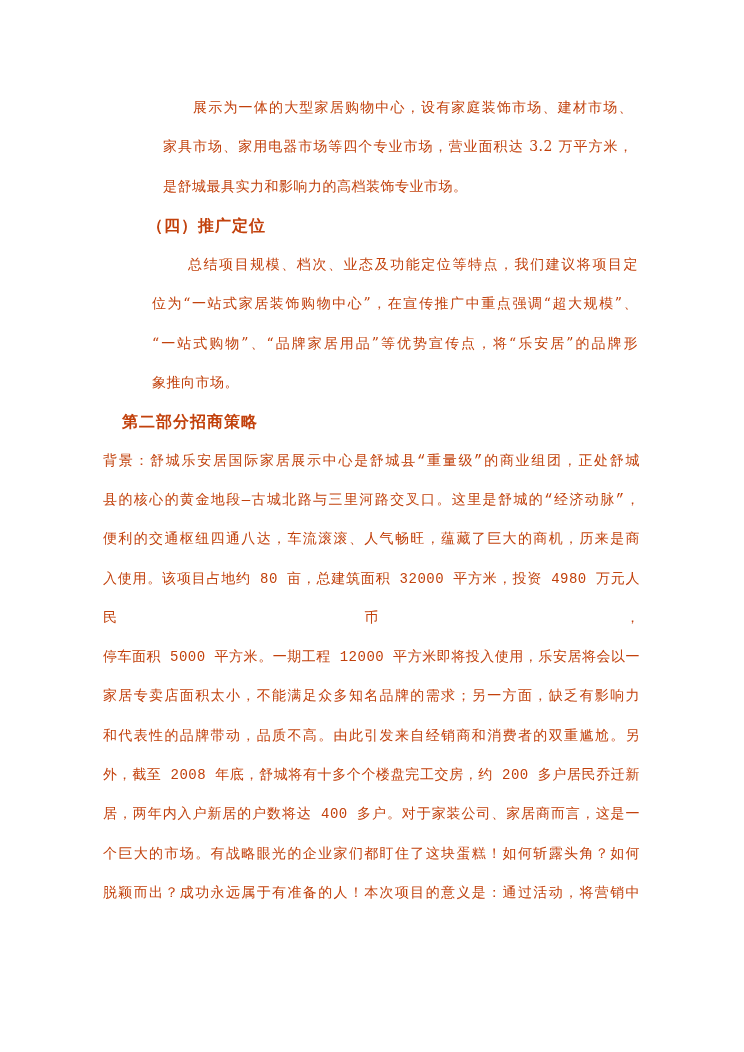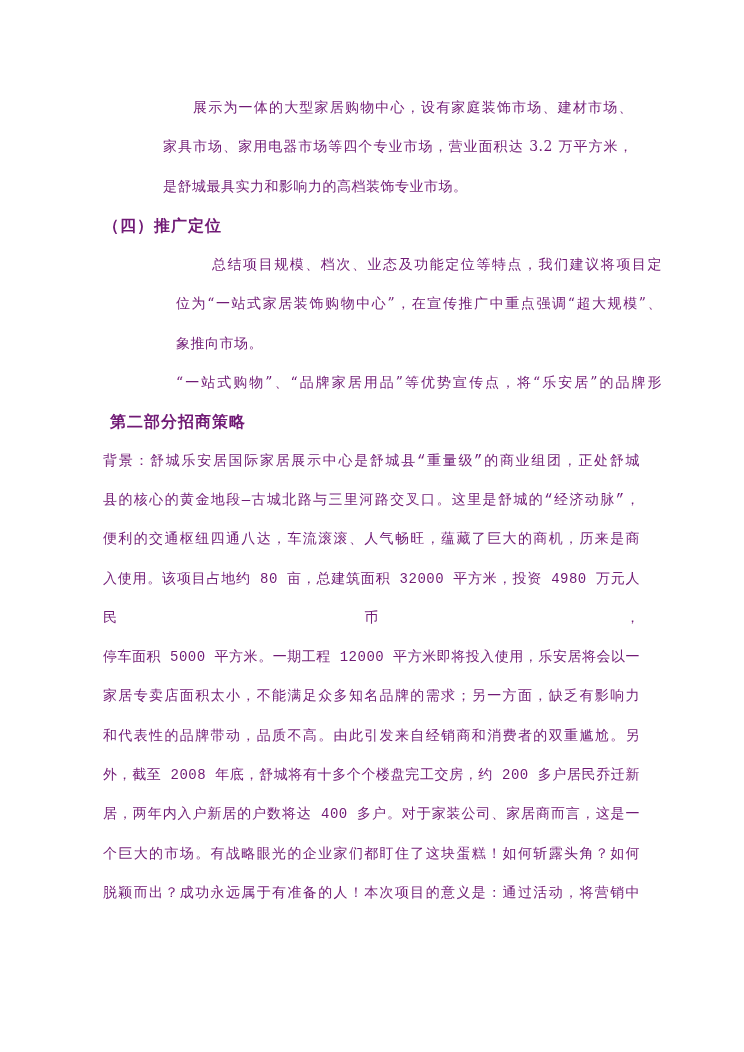--- a/index.html
+++ b/index.html
@@ -7,21 +7,21 @@
     padding: 0;
     background: #ffffff;
   }
   .page {
     position: relative;
     width: 744px;
     height: 1052px;
     background: #ffffff;
     overflow: hidden;
     font-family: "DejaVu Serif", serif;
-    color: #701a75;
+    color: #c2410c;
   }
   .content {
     padding: 88px 104px 0 103px; 
     width: 537px;
     box-sizing: content-box;
   }
   .line {
     line-height: 39.3px;
     font-size: 14px;
     letter-spacing: 0.5px;
@@ -39,48 +39,48 @@
   }
   .heading {
     font-weight: bold;
     font-size: 16px;
     letter-spacing: 1px;
   }
   
   .para-market { margin-left: 60px; width: 470px; }
   .para-market .first { padding-left: 30px; }
   
-  .h-promo { }
+  .h-promo { margin-left: 44px; }
   
-  .para-pos { margin-left: 73px; width: 486px; }
+  .para-pos { margin-left: 49px; width: 486px; }
   .para-pos .first { padding-left: 36px; }
   
-  .h-part2 { margin-left: 7px; }
+  .h-part2 { margin-left: 19px; }
   
   .para-bg { width: 537px; font-family: Liberation Mono, monospace; }
 </style>
 </head>
 <body>
 
 <div class="page">
   <div class="content">
 
     <div class="para-market">
       <div class="line just first">展示为一体的大型家居购物中心，设有家庭装饰市场、建材市场、</div>
       <div class="line just">家具市场、家用电器市场等四个专业市场，营业面积达 3.2 万平方米，</div>
       <div class="line no-just">是舒城最具实力和影响力的高档装饰专业市场。</div>
     </div>
 
     <div class="line heading h-promo">（四）推广定位</div>
 
     <div class="para-pos">
       <div class="line just first">总结项目规模、档次、业态及功能定位等特点，我们建议将项目定</div>
       <div class="line just">位为“一站式家居装饰购物中心”，在宣传推广中重点强调“超大规模”、</div>
+      <div class="line just">“一站式购物”、“品牌家居用品”等优势宣传点，将“乐安居”的品牌形</div>
       <div class="line no-just">象推向市场。</div>
-      <div class="line just">“一站式购物”、“品牌家居用品”等优势宣传点，将“乐安居”的品牌形</div>
     </div>
 
     <div class="line heading h-part2">第二部分招商策略</div>
 
     <div class="para-bg">
       <div class="line just">背景：舒城乐安居国际家居展示中心是舒城县“重量级”的商业组团，正处舒城</div>
       <div class="line just">县的核心的黄金地段—古城北路与三里河路交叉口。这里是舒城的“经济动脉”，</div>
       <div class="line just">便利的交通枢纽四通八达，车流滚滚、人气畅旺，蕴藏了巨大的商机，历来是商</div>
       <div class="line just">入使用。该项目占地约 80 亩，总建筑面积 32000 平方米，投资 4980 万元人民币，</div>
       <div class="line just">停车面积 5000 平方米。一期工程 12000 平方米即将投入使用，乐安居将会以一</div>

